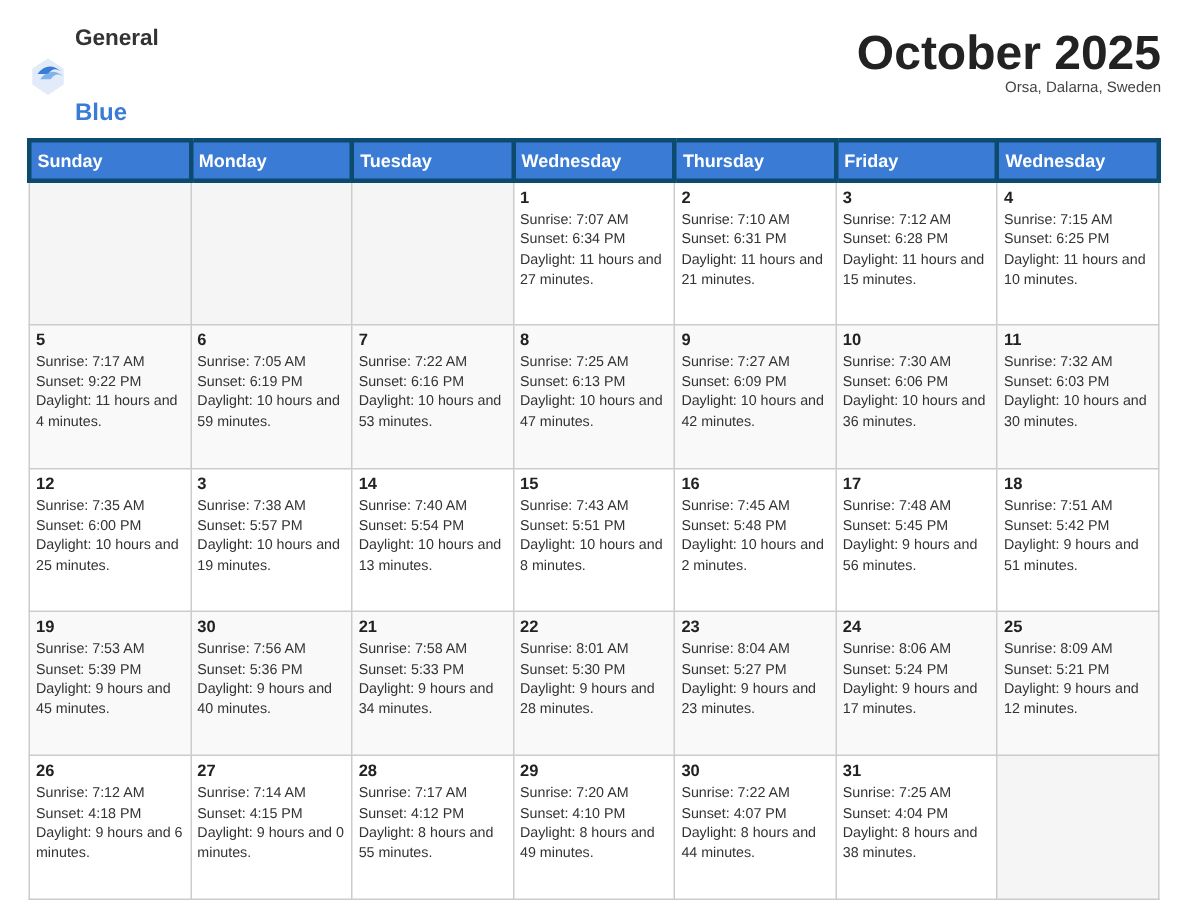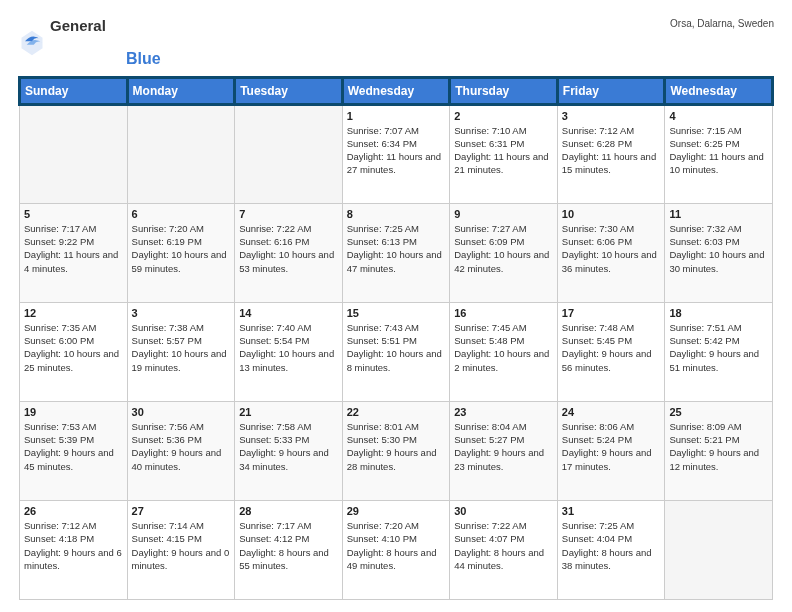--- a/index.html
+++ b/index.html
@@ -23,23 +23,22 @@
       align-items: flex-start;
       margin-bottom: 8px;
     }
     .logo {
       display: flex;
       align-items: center;
       gap: 4px;
     }
     .logo-text {
       display: flex;
-      flex-direction: row;
+      flex-direction: column;
       line-height: 1.1;
-      gap: 20px;
     }
     .logo-general {
       font-size: 15px;
       font-weight: bold;
       color: #333;
     }
     .logo-blue {
       font-size: 16px;
       font-weight: bold;
       color: #3a7bd5;
@@ -116,20 +115,21 @@
         <polygon points="16,2 28,10 28,22 16,30 4,22 4,10" fill="#3a7bd5" opacity="0.15"></polygon>
         <path d="M8 14 Q16 4 26 12 Q20 8 16 14 Z" fill="#3a7bd5"></path>
         <path d="M10 18 Q18 8 28 16 Q22 12 18 18 Z" fill="#5a9ae5" opacity="0.7"></path>
       </svg>
       <div class="logo-text">
         <span class="logo-general">General</span>
         <span class="logo-blue">Blue</span>
       </div>
     </div>
     <div class="title-block">
+      <div class="title-month">October 2025</div>
       <div class="title-location">Orsa, Dalarna, Sweden</div>
     </div>
   </div>
 
   <table class="calendar">
     <thead>
       <tr class="cal-header-row">
         <th>Sunday</th>
         <th>Monday</th>
         <th>Tuesday</th>
@@ -176,21 +176,21 @@
         <tr class="cal-row">
           <td>
             <span class="day-num">5</span>
             <div class="day-info">Sunrise: 7:17 AM
 Sunset: 9:22 PM
 Daylight: 11 hours
 and 4 minutes.</div>
           </td>
           <td>
             <span class="day-num">6</span>
-            <div class="day-info">Sunrise: 7:20 AM
+            <div class="day-info">Sunrise: 7:05 AM
 Sunset: 6:19 PM
 Daylight: 10 hours
 and 59 minutes.</div>
           </td>
           <td>
             <span class="day-num">7</span>
             <div class="day-info">Sunrise: 7:22 AM
 Sunset: 6:16 PM
 Daylight: 10 hours
 and 53 minutes.</div>

